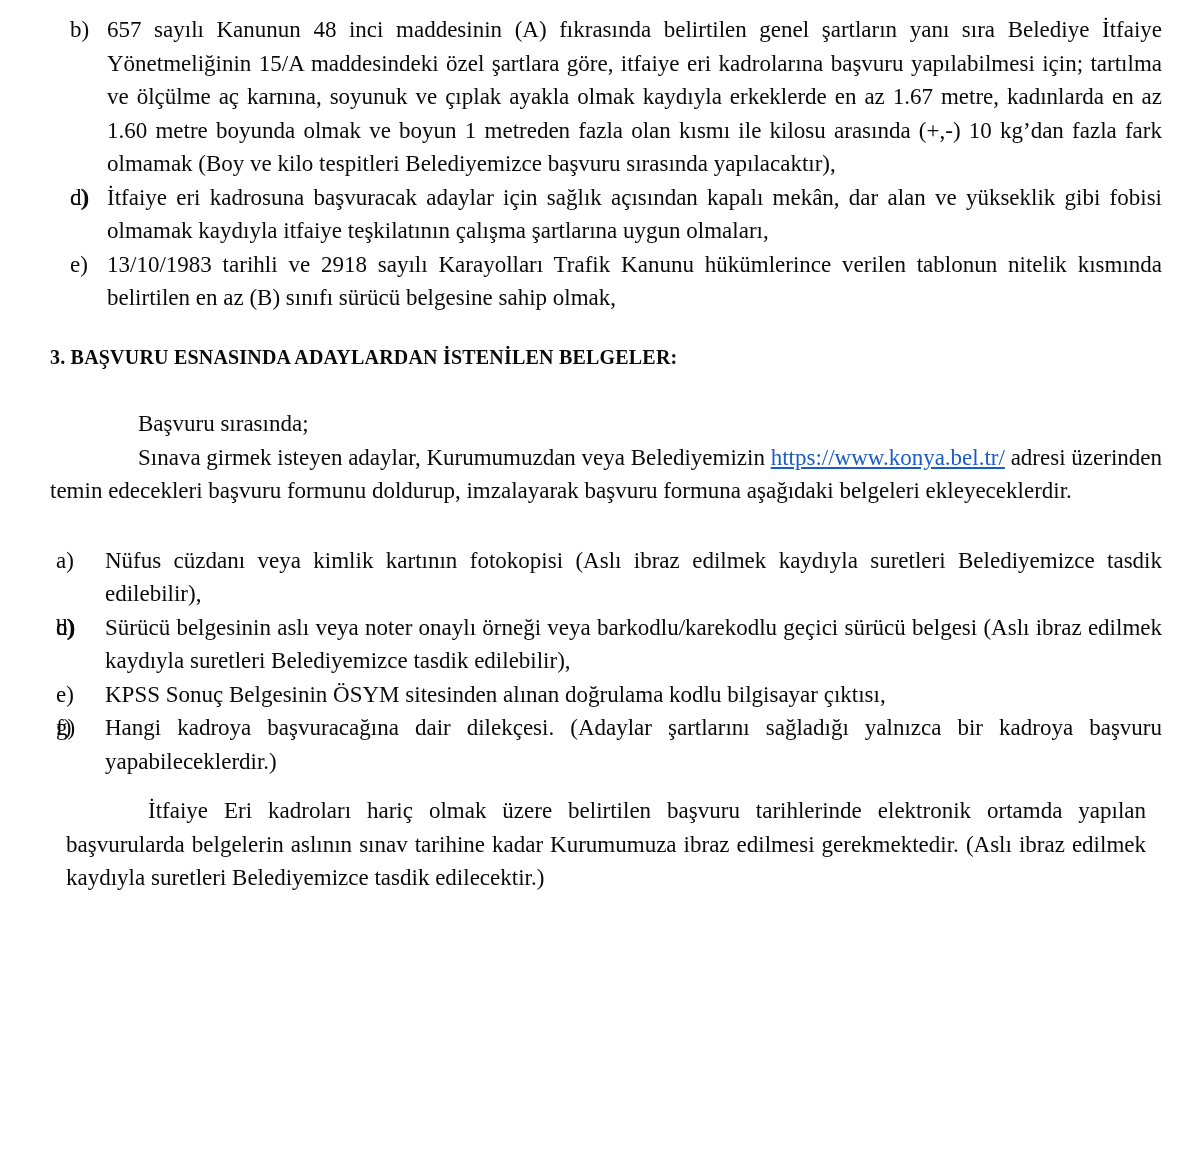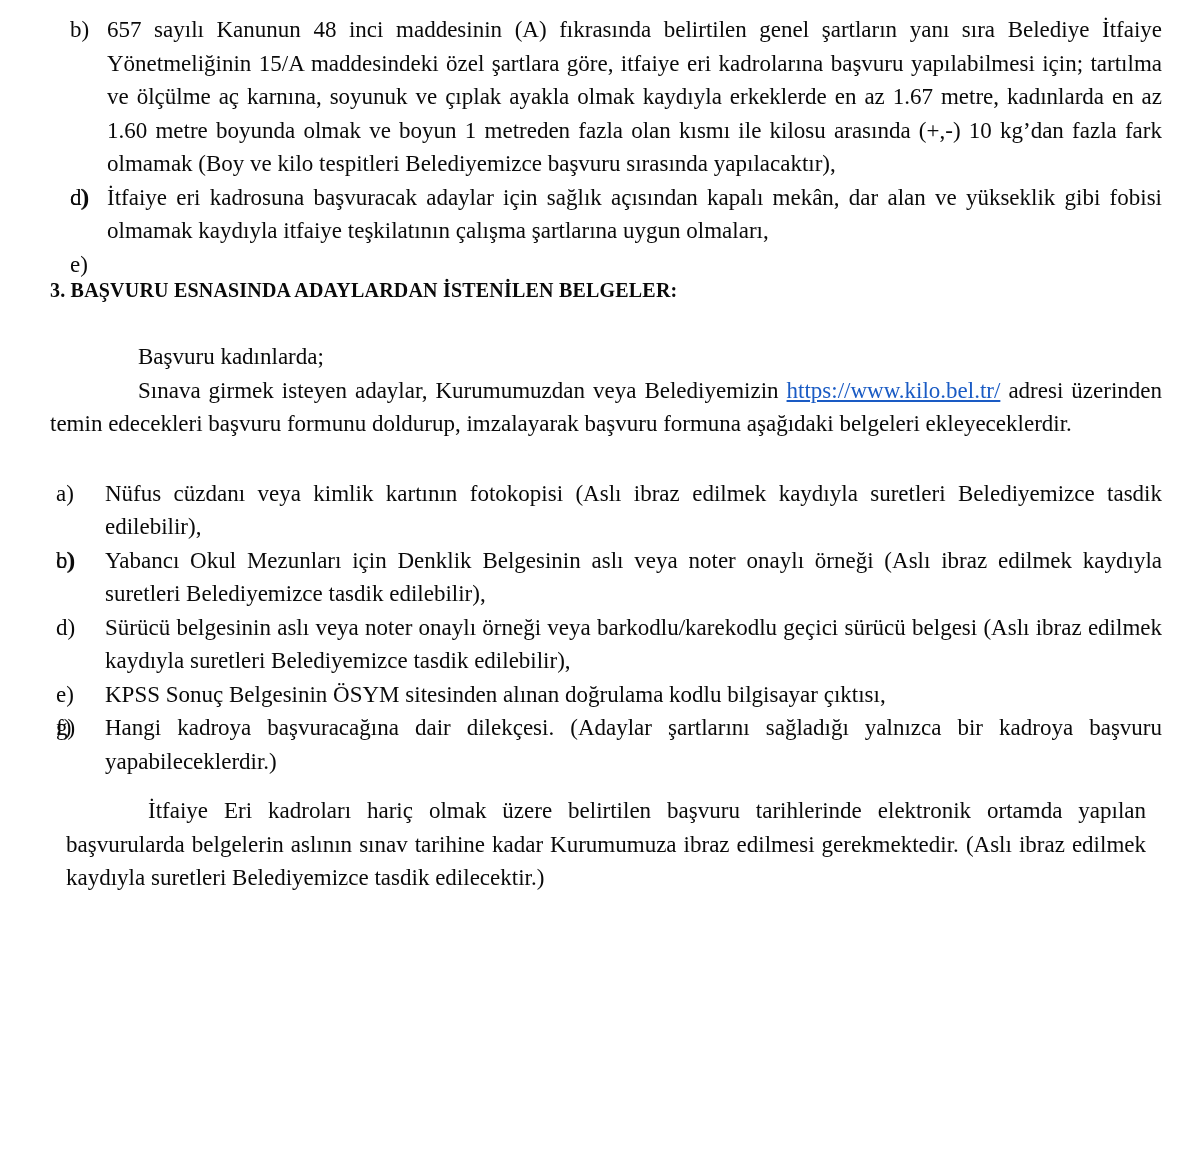--- a/index.html
+++ b/index.html
@@ -83,41 +83,41 @@
     </div>
     <div class="item">
       <span class="marker">c)</span>
     </div>
     <div class="item">
       <span class="marker">d)</span>
       <span class="text">İtfaiye eri kadrosuna başvuracak adaylar için sağlık açısından kapalı mekân, dar alan ve yükseklik gibi fobisi olmamak kaydıyla itfaiye teşkilatının çalışma şartlarına uygun olmaları,</span>
     </div>
     <div class="item">
       <span class="marker">e)</span>
+      <span class="text">13/10/1983 tarihli ve 2918 sayılı Karayolları Trafik Kanunu hükümlerince verilen tablonun nitelik kısmında belirtilen en az (B) sınıfı sürücü belgesine sahip olmak,</span>
     </div>
   </div>
 
   <h2 class="heading">3. BAŞVURU ESNASINDA ADAYLARDAN İSTENİLEN BELGELER:</h2>
 
   <div class="intro">
-    <p class="para first-indent" style="margin:0">Başvuru kadınlarda;</p>
-    <p class="para first-indent" style="margin:0"><span>Sınava girmek isteyen adaylar, Kurumumuzdan veya Belediyemizin </span><a class="link">https://www.kilo.bel.tr/</a><span> adresi üzerinden temin edecekleri başvuru formunu doldurup, imzalayarak başvuru formuna aşağıdaki belgeleri ekleyeceklerdir.</span></p>
+    <p class="para first-indent" style="margin:0">Başvuru sırasında;</p>
+    <p class="para first-indent" style="margin:0"><span>Sınava girmek isteyen adaylar, Kurumumuzdan veya Belediyemizin </span><a class="link">https://www.konya.bel.tr/</a><span> adresi üzerinden temin edecekleri başvuru formunu doldurup, imzalayarak başvuru formuna aşağıdaki belgeleri ekleyeceklerdir.</span></p>
   </div>
 
   <div class="list2">
     <div class="item">
       <span class="marker">a)</span>
       <span class="text">Nüfus cüzdanı veya kimlik kartının fotokopisi (Aslı ibraz edilmek kaydıyla suretleri Belediyemizce tasdik edilebilir),</span>
     </div>
     <div class="item">
       <span class="marker">b)</span>
     </div>
     <div class="item">
       <span class="marker">c)</span>
-      <span class="text">Yabancı Okul Mezunları için Denklik Belgesinin aslı veya noter onaylı örneği (Aslı ibraz edilmek kaydıyla suretleri Belediyemizce tasdik edilebilir),</span>
     </div>
     <div class="item">
       <span class="marker">d)</span>
       <span class="text">Sürücü belgesinin aslı veya noter onaylı örneği veya barkodlu/karekodlu geçici sürücü belgesi (Aslı ibraz edilmek kaydıyla suretleri Belediyemizce tasdik edilebilir),</span>
     </div>
     <div class="item">
       <span class="marker">e)</span>
       <span class="text">KPSS Sonuç Belgesinin ÖSYM sitesinden alınan doğrulama kodlu bilgisayar çıktısı,</span>
     </div>
     <div class="item">

